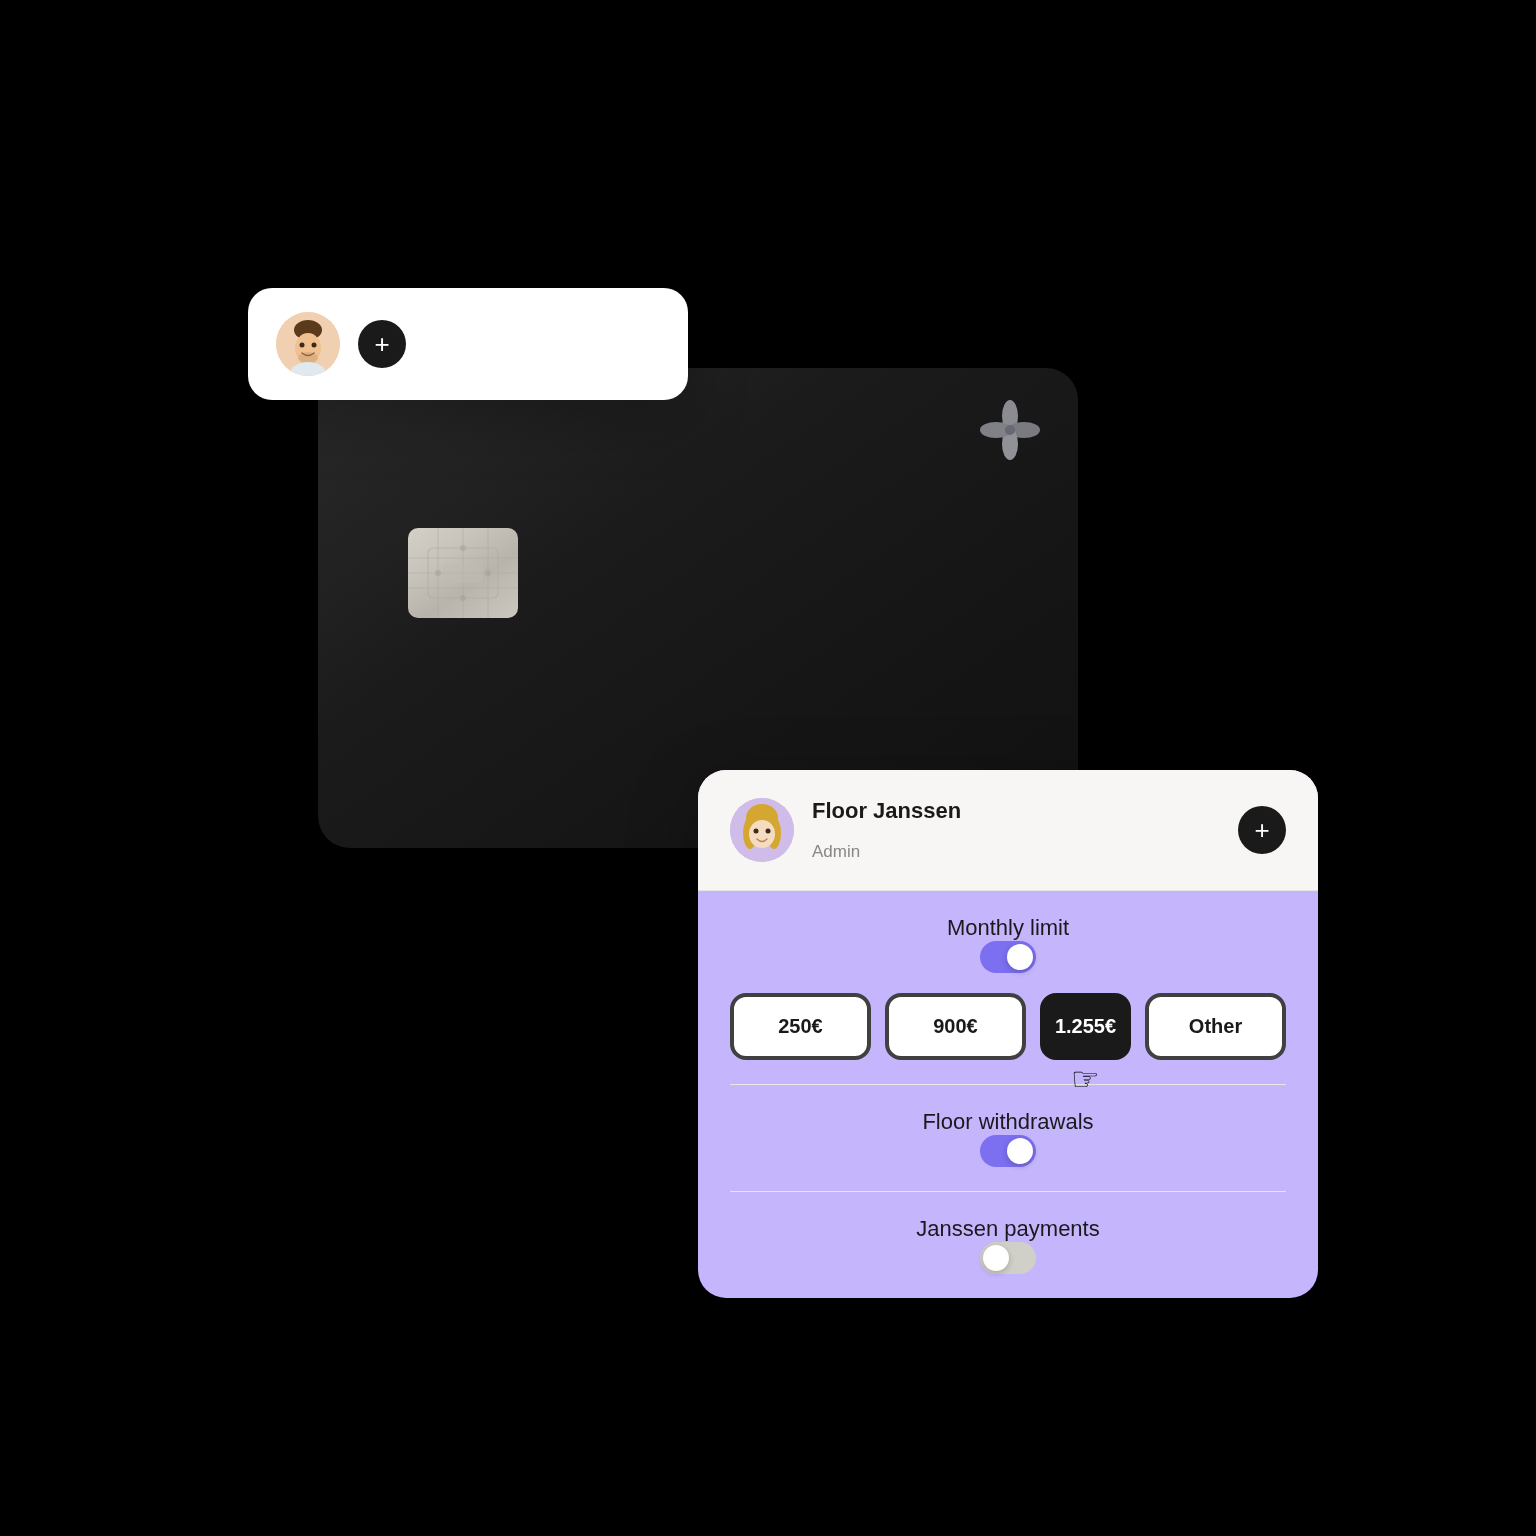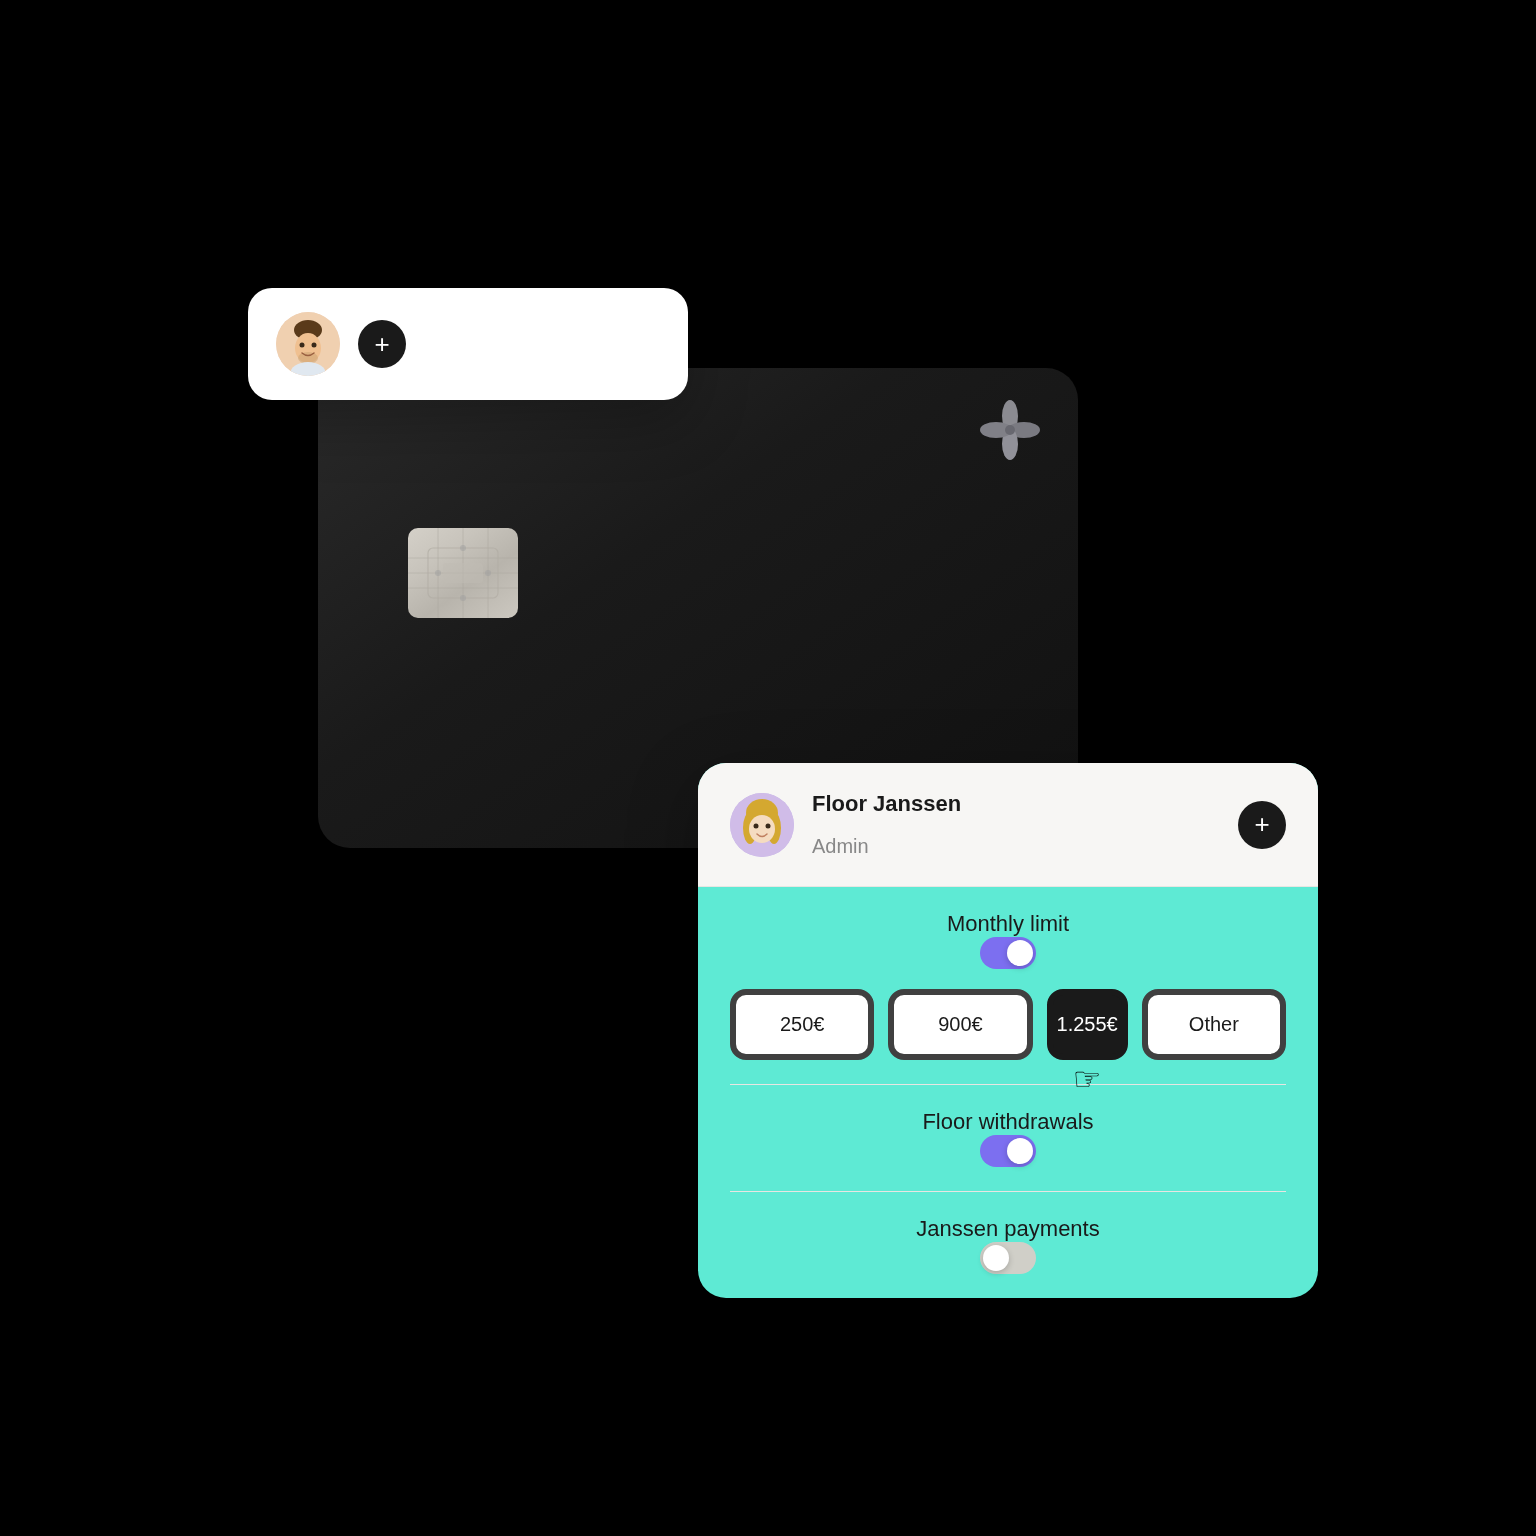--- a/index.html
+++ b/index.html
@@ -134,21 +134,21 @@
       position: absolute;
       inset: 0;
     }
 
     
     .settings-panel {
       position: absolute;
       bottom: 20px;
       right: 0;
       width: 620px;
-      background: #5eead4;
+      background: #c4b5fd;
       border-radius: 28px;
       padding: 0;
       box-shadow: 0 20px 70px rgba(0,0,0,0.3);
       z-index: 4;
       overflow: hidden;
     }
 
     .panel-header {
       padding: 28px 32px;
       display: flex;
@@ -173,21 +173,21 @@
       flex: 1;
     }
 
     .admin-name {
       font-size: 22px;
       font-weight: 700;
       color: #1a1a1a;
     }
 
     .admin-role {
-      font-size: 20px;
+      font-size: 17px;
       color: #888;
       margin-top: 18px;
     }
 
     .add-button-panel {
       width: 48px;
       height: 48px;
       border-radius: 50%;
       background: #1a1a1a;
       color: #fff;
@@ -261,26 +261,26 @@
 
     
     .amount-buttons {
       display: flex;
       gap: 14px;
       margin-top: 20px;
     }
 
     .amount-btn {
       flex: 1;
-      padding: 18px 4px;
+      padding: 18px 11px;
       border-radius: 16px;
-      border: 6px solid #404040;
+      border: 4px solid #404040;
       background: #fff;
       font-size: 20px;
-      font-weight: 400;
+      font-weight: 700;
       color: #1a1a1a;
       text-align: center;
       cursor: pointer;
     }
 
     .amount-btn-active {
       background: #1a1a1a;
       border-color: #1a1a1a;
       color: #fff;
     }

